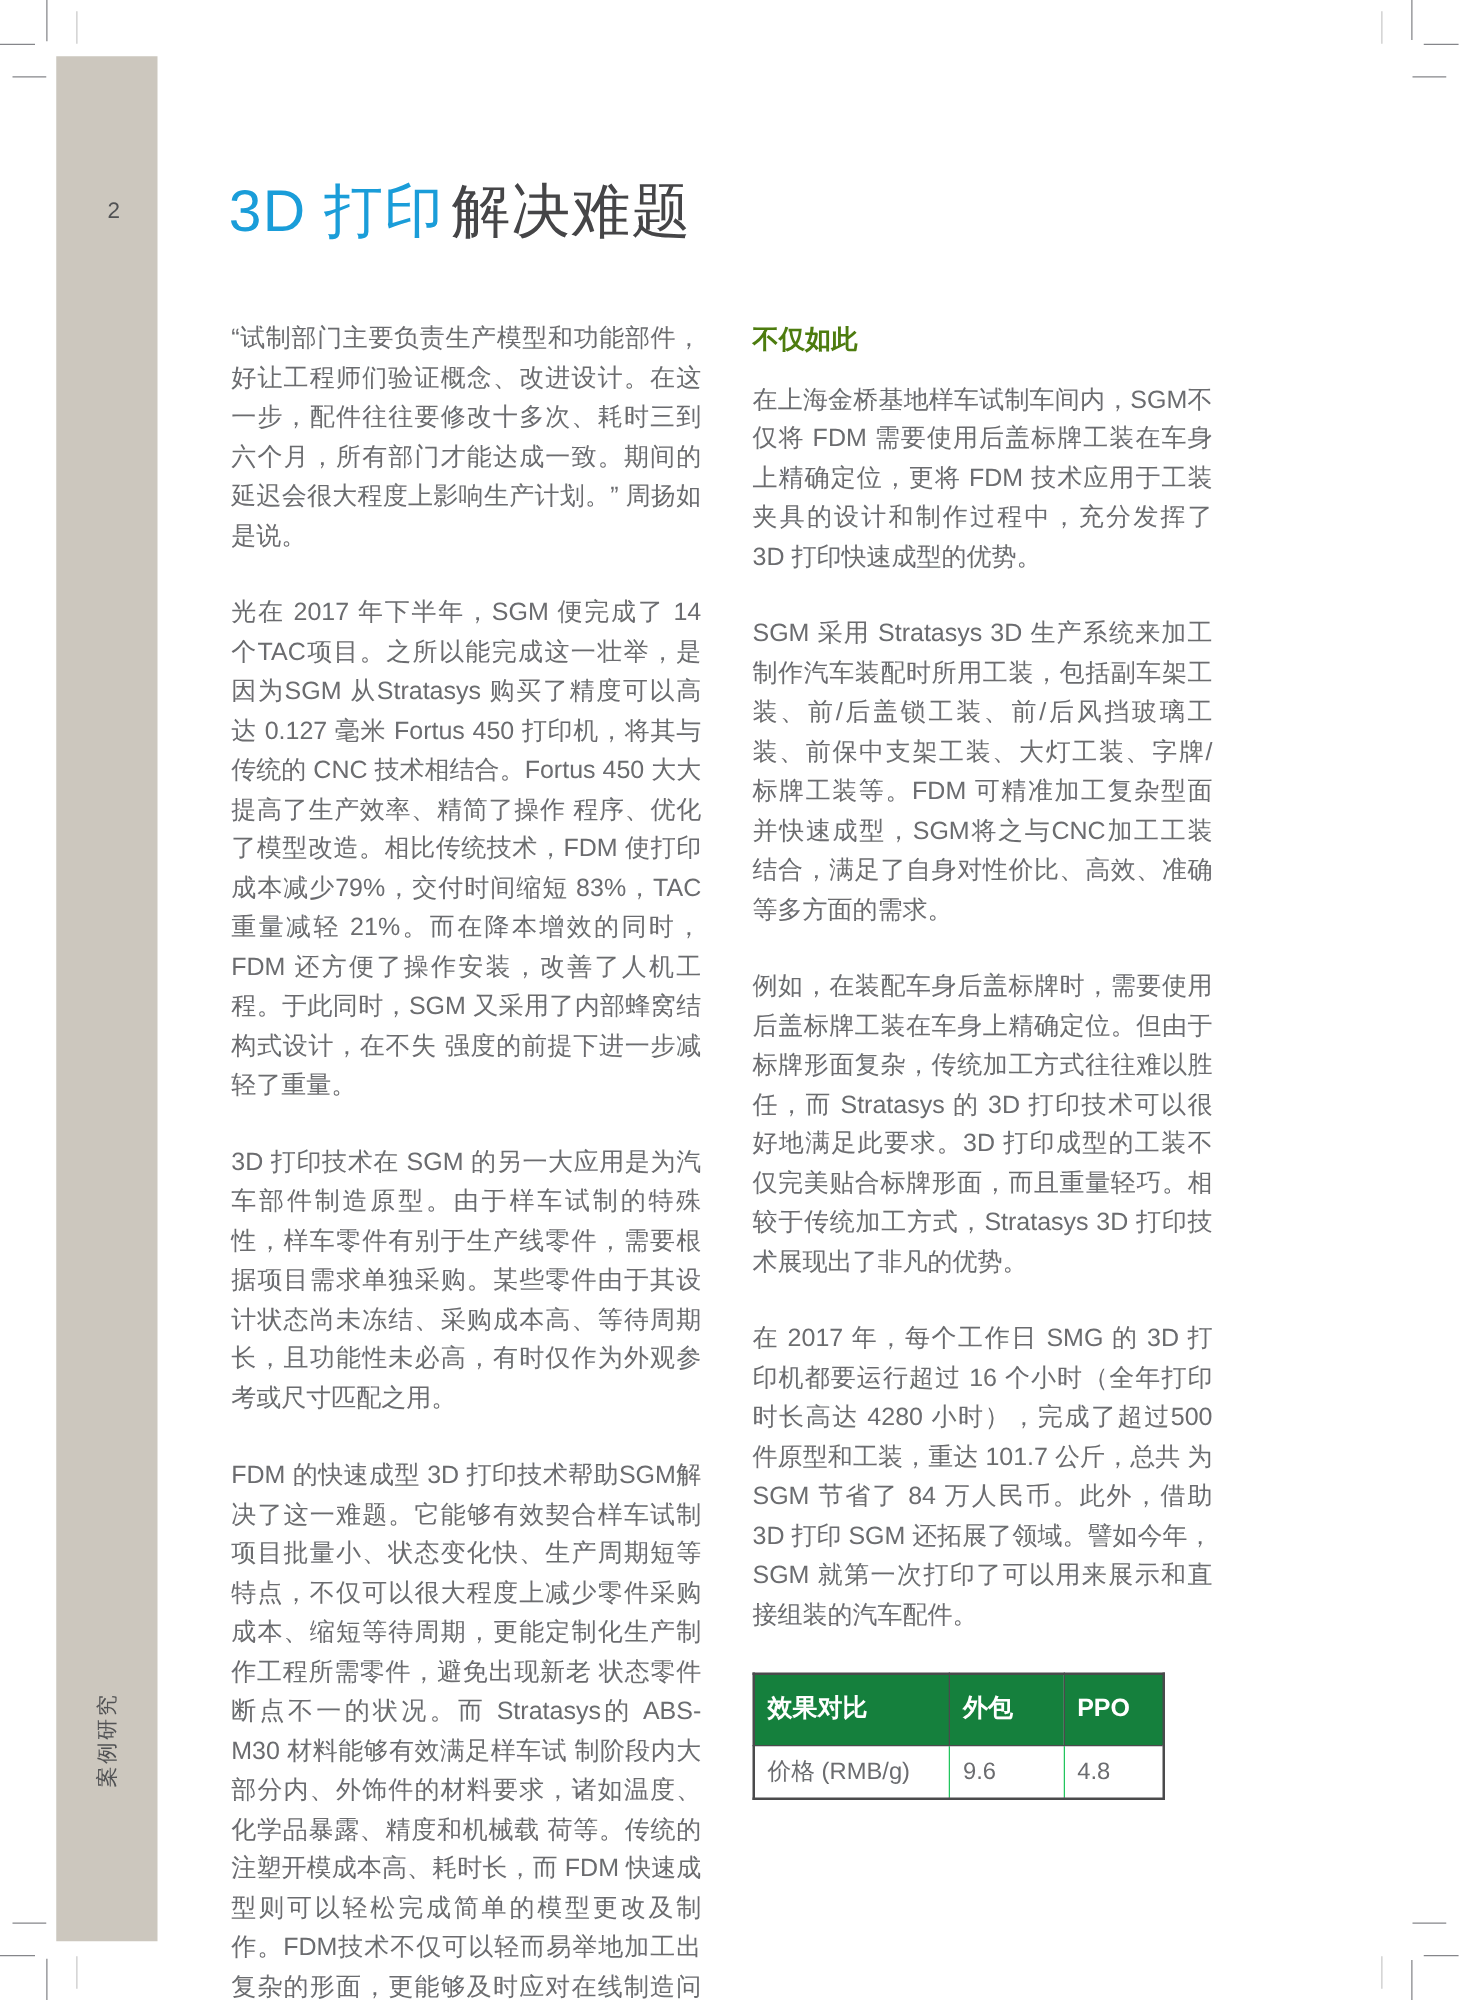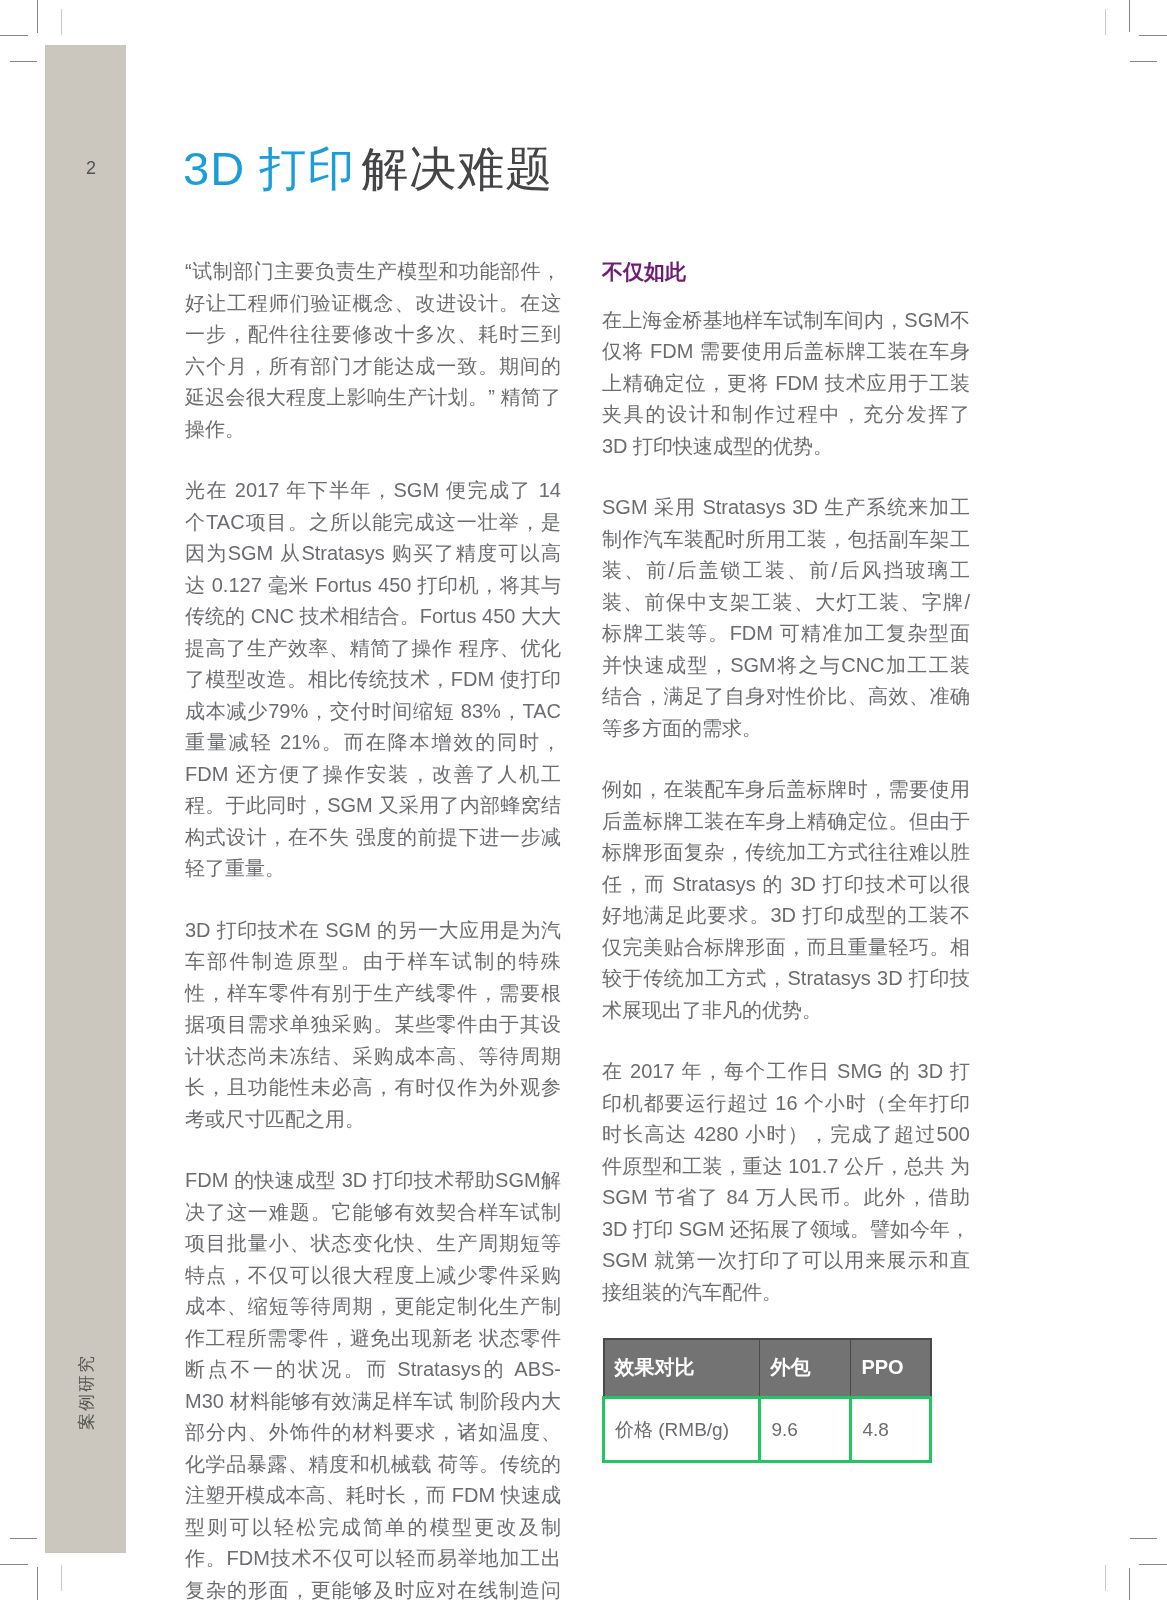--- a/index.html
+++ b/index.html
@@ -35,35 +35,35 @@
   
   .col {
     position:absolute; top:256px;
     font-size:20px; line-height:31.5px; color:#6B6C6F;
     text-align:justify;
   }
   .col-left  { left:185px; width:376px; }
   .col-right { left:602px; width:368px; }
   .col p { margin:0 0 30px 0; }
   .col h2 {
-    margin:0 0 17px 0; font-size:21px; font-weight:700; color:#701a75;
+    margin:0 0 17px 0; font-size:21px; font-weight:700; color:#4d7c0f;
     text-align:left;
   }
   
   .cmp-table {
     border-collapse:collapse; width:330px; margin-top:4px;
     border:2px solid #4A4A4C;
   }
   .cmp-table th {
-    background:#737373; color:#ffffff; font-size:20px; font-weight:700;
+    background:#15803d; color:#ffffff; font-size:20px; font-weight:700;
     text-align:left; padding:12px 10px; border:1px solid #4A4A4C;
   }
   .cmp-table td {
-    font-size:19px; color:#6B6C6F; padding:18px 10px;
-    border:3px solid #22c55e; line-height:25px; text-align:left;
+    font-size:19px; color:#6B6C6F; padding:8px 10px;
+    border:1px solid #22c55e; line-height:25px; text-align:left;
   }
   .cmp-table col.c1 { width:158px; }
   .cmp-table col.c2 { width:92px; }
   .cmp-table col.c3 { width:80px; }
   .pre { white-space:pre-line; }
 </style>
 </head>
 <body>
 
 <div class="mk" style="left:37px;   top:0;       width:1px;  height:33px;"></div>
@@ -86,21 +86,21 @@
 <div class="mk lt" style="left:1105px; top:1565px;  width:1px;  height:26px;"></div>
 <div class="mk" style="left:1130px; top:1538px;  width:27px; height:1px;"></div>
 
 <div class="bar"></div>
 <div class="page-num">2</div>
 <div class="sidebar-label">案例研究</div>
 
 <h1 class="title"><span class="t-blue">3D 打印</span><span class="t-dark">解决难题</span></h1>
 
 <div class="col col-left">
-  <p>“试制部门主要负责生产模型和功能部件，好让工程师们验证概念、改进设计。在这一步，配件往往要修改十多次、耗时三到六个月，所有部门才能达成一致。期间的延迟会很大程度上影响生产计划。” 精简了操作。</p>
+  <p>“试制部门主要负责生产模型和功能部件，好让工程师们验证概念、改进设计。在这一步，配件往往要修改十多次、耗时三到六个月，所有部门才能达成一致。期间的延迟会很大程度上影响生产计划。” 周扬如是说。</p>
   <p>光在 2017 年下半年，SGM 便完成了 14 个TAC项目。之所以能完成这一壮举，是因为SGM 从Stratasys 购买了精度可以高达 0.127 毫米 Fortus 450 打印机，将其与传统的 CNC 技术相结合。Fortus 450 大大提高了生产效率、精简了操作 程序、优化了模型改造。相比传统技术，FDM 使打印成本减少79%，交付时间缩短 83%，TAC 重量减轻 21%。而在降本增效的同时，FDM 还方便了操作安装，改善了人机工程。于此同时，SGM 又采用了内部蜂窝结构式设计，在不失 强度的前提下进一步减轻了重量。</p>
   <p>3D 打印技术在 SGM 的另一大应用是为汽车部件制造原型。由于样车试制的特殊性，样车零件有别于生产线零件，需要根据项目需求单独采购。某些零件由于其设计状态尚未冻结、采购成本高、等待周期长，且功能性未必高，有时仅作为外观参考或尺寸匹配之用。</p>
   <p>FDM 的快速成型 3D 打印技术帮助SGM解决了这一难题。它能够有效契合样车试制项目批量小、状态变化快、生产周期短等特点，不仅可以很大程度上减少零件采购成本、缩短等待周期，更能定制化生产制作工程所需零件，避免出现新老 状态零件断点不一的状况。而 Stratasys的 ABS-M30 材料能够有效满足样车试 制阶段内大部分内、外饰件的材料要求，诸如温度、化学品暴露、精度和机械载 荷等。传统的注塑开模成本高、耗时长，而 FDM 快速成型则可以轻松完成简单的模型更改及制作。FDM技术不仅可以轻而易举地加工出复杂的形面，更能够及时应对在线制造问题，使工程零件问题能够在更早的样车试制阶段得到验证，从而保障了项目的顺利启动。</p>
 </div>
 
 <div class="col col-right">
   <h2>不仅如此</h2>
   <p>在上海金桥基地样车试制车间内，SGM不仅将 FDM 需要使用后盖标牌工装在车身上精确定位，更将 FDM 技术应用于工装夹具的设计和制作过程中，充分发挥了 3D 打印快速成型的优势。</p>
   <p>SGM 采用 Stratasys 3D 生产系统来加工制作汽车装配时所用工装，包括副车架工装、前/后盖锁工装、前/后风挡玻璃工装、前保中支架工装、大灯工装、字牌/ 标牌工装等。FDM 可精准加工复杂型面并快速成型，SGM将之与CNC加工工装结合，满足了自身对性价比、高效、准确等多方面的需求。</p>
   <p>例如，在装配车身后盖标牌时，需要使用后盖标牌工装在车身上精确定位。但由于标牌形面复杂，传统加工方式往往难以胜任，而 Stratasys 的 3D 打印技术可以很好地满足此要求。3D 打印成型的工装不仅完美贴合标牌形面，而且重量轻巧。相较于传统加工方式，Stratasys 3D 打印技术展现出了非凡的优势。</p>

